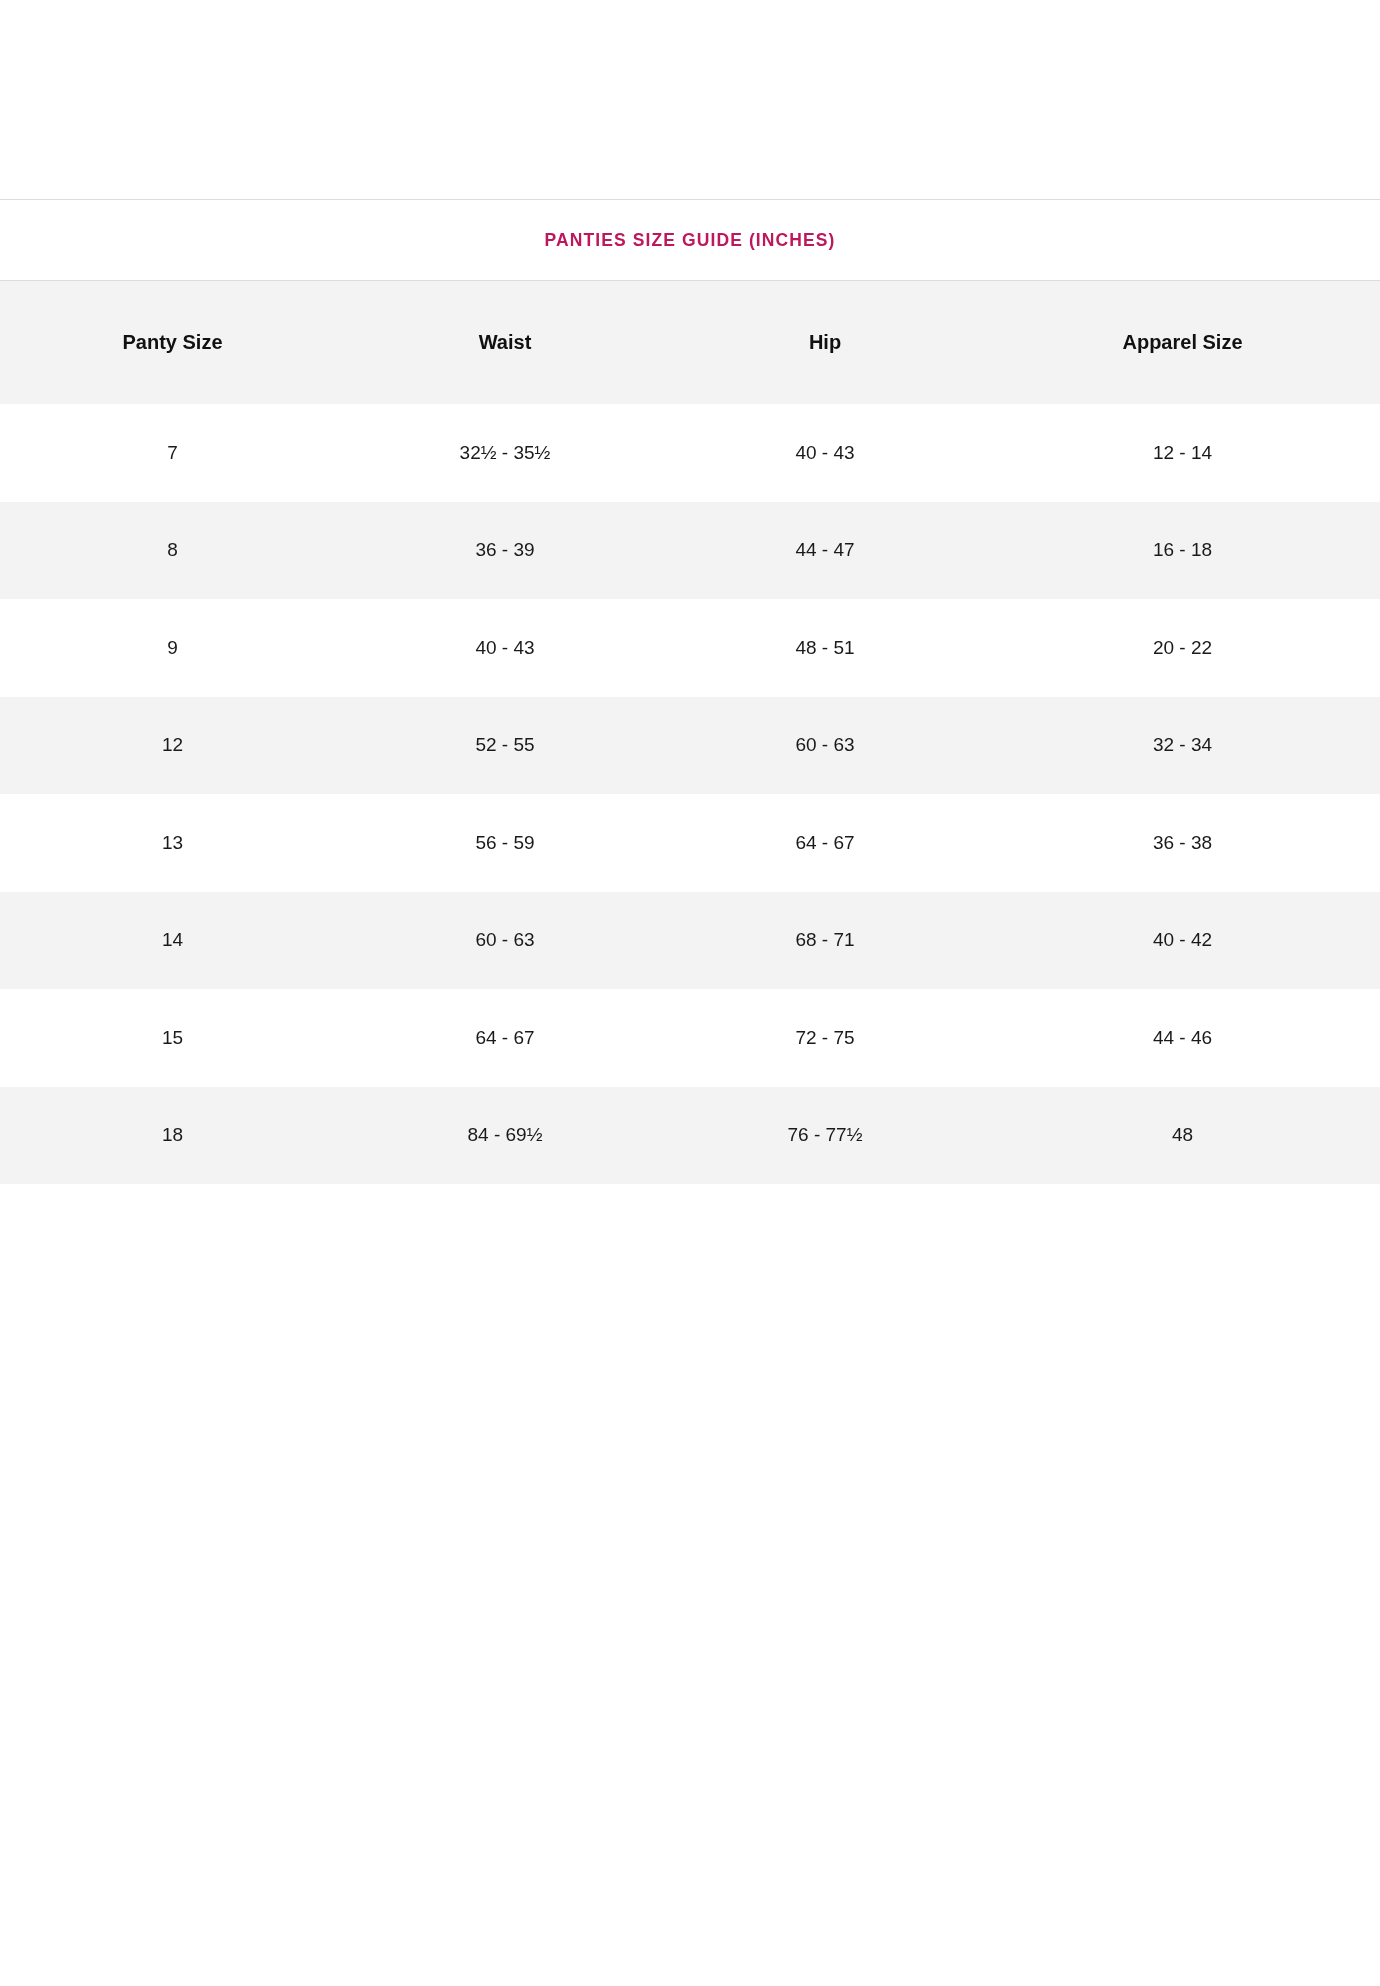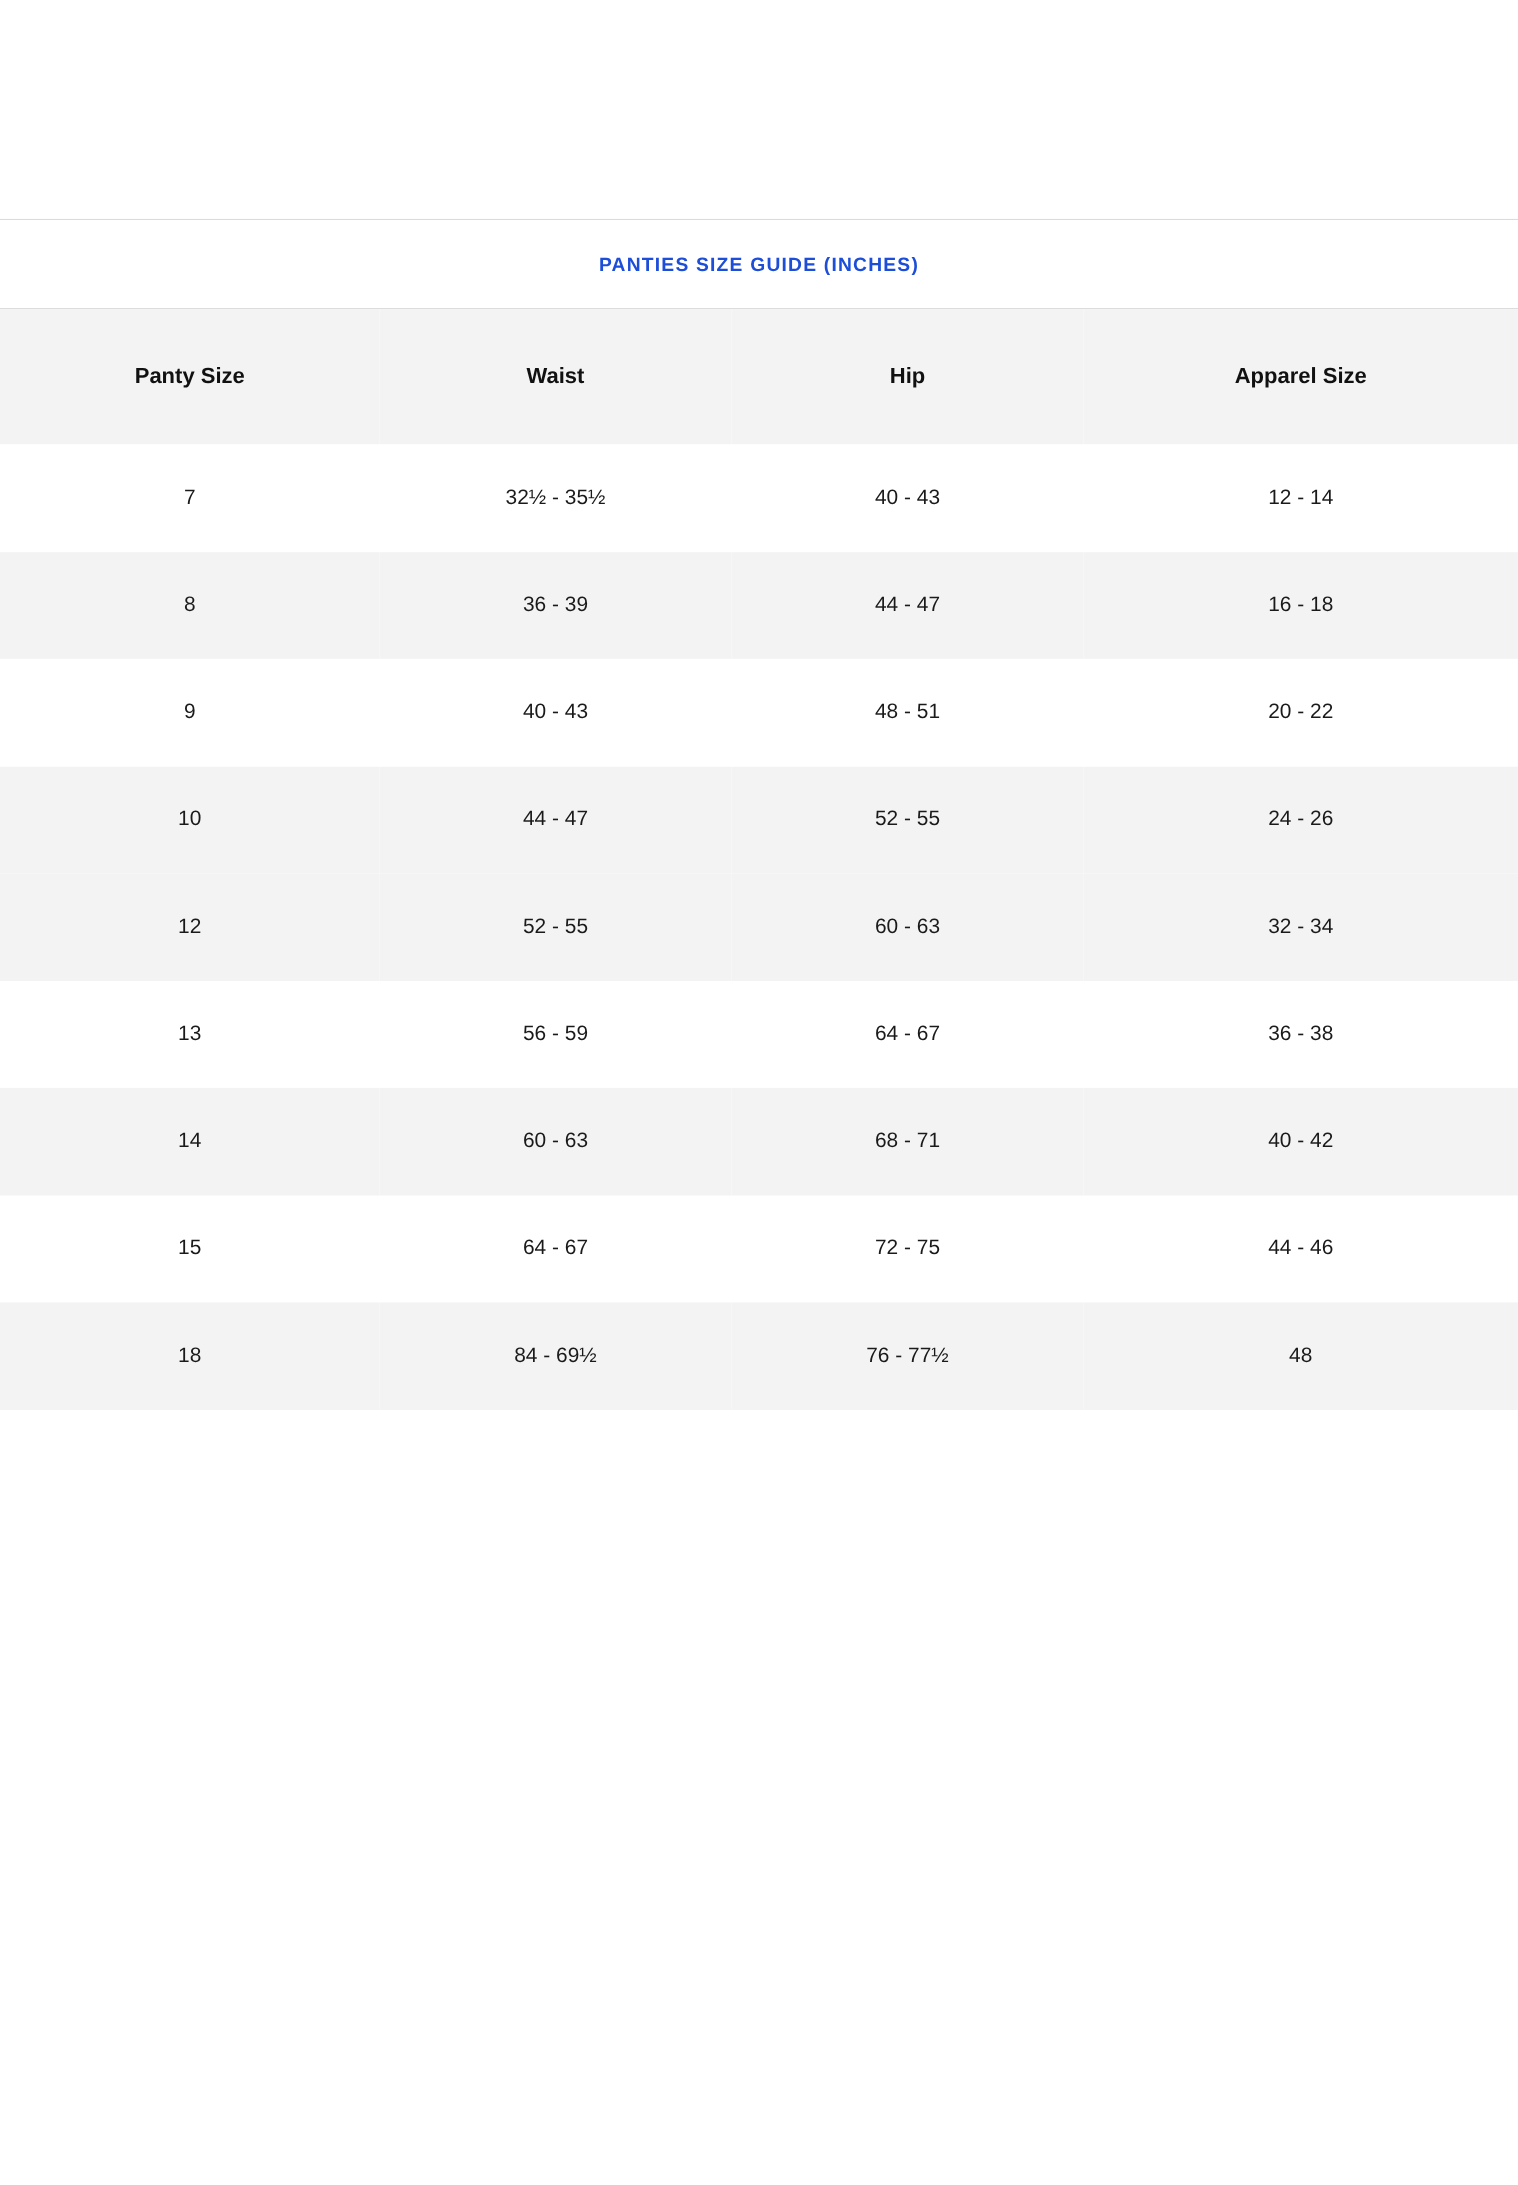--- a/index.html
+++ b/index.html
@@ -34,21 +34,21 @@
     height: 80px;
     display: flex;
     align-items: center;
     justify-content: center;
     background: #ffffff;
   }
   .guide-title {
     font-size: 17.5px;
     font-weight: bold;
     letter-spacing: 1.1px;
-    color: #1d4ed8;
+    color: #be185d;
     text-align: center;
   }
   table.size-table {
     width: 1380px;
     border-collapse: collapse;
     table-layout: fixed;
   }
   table.size-table col.c0 { width: 345px; }
   table.size-table col.c1 { width: 320px; }
   table.size-table col.c2 { width: 320px; }
@@ -126,26 +126,20 @@
           <td>44 - 47</td>
           <td>16 - 18</td>
         </tr>
         <tr class="odd">
           <td>9</td>
           <td>40 - 43</td>
           <td>48 - 51</td>
           <td>20 - 22</td>
         </tr>
         <tr class="even">
-          <td>10</td>
-          <td>44 - 47</td>
-          <td>52 - 55</td>
-          <td>24 - 26</td>
-        </tr>
-        <tr class="even">
           <td>12</td>
           <td>52 - 55</td>
           <td>60 - 63</td>
           <td>32 - 34</td>
         </tr>
         <tr class="odd">
           <td>13</td>
           <td>56 - 59</td>
           <td>64 - 67</td>
           <td>36 - 38</td>

